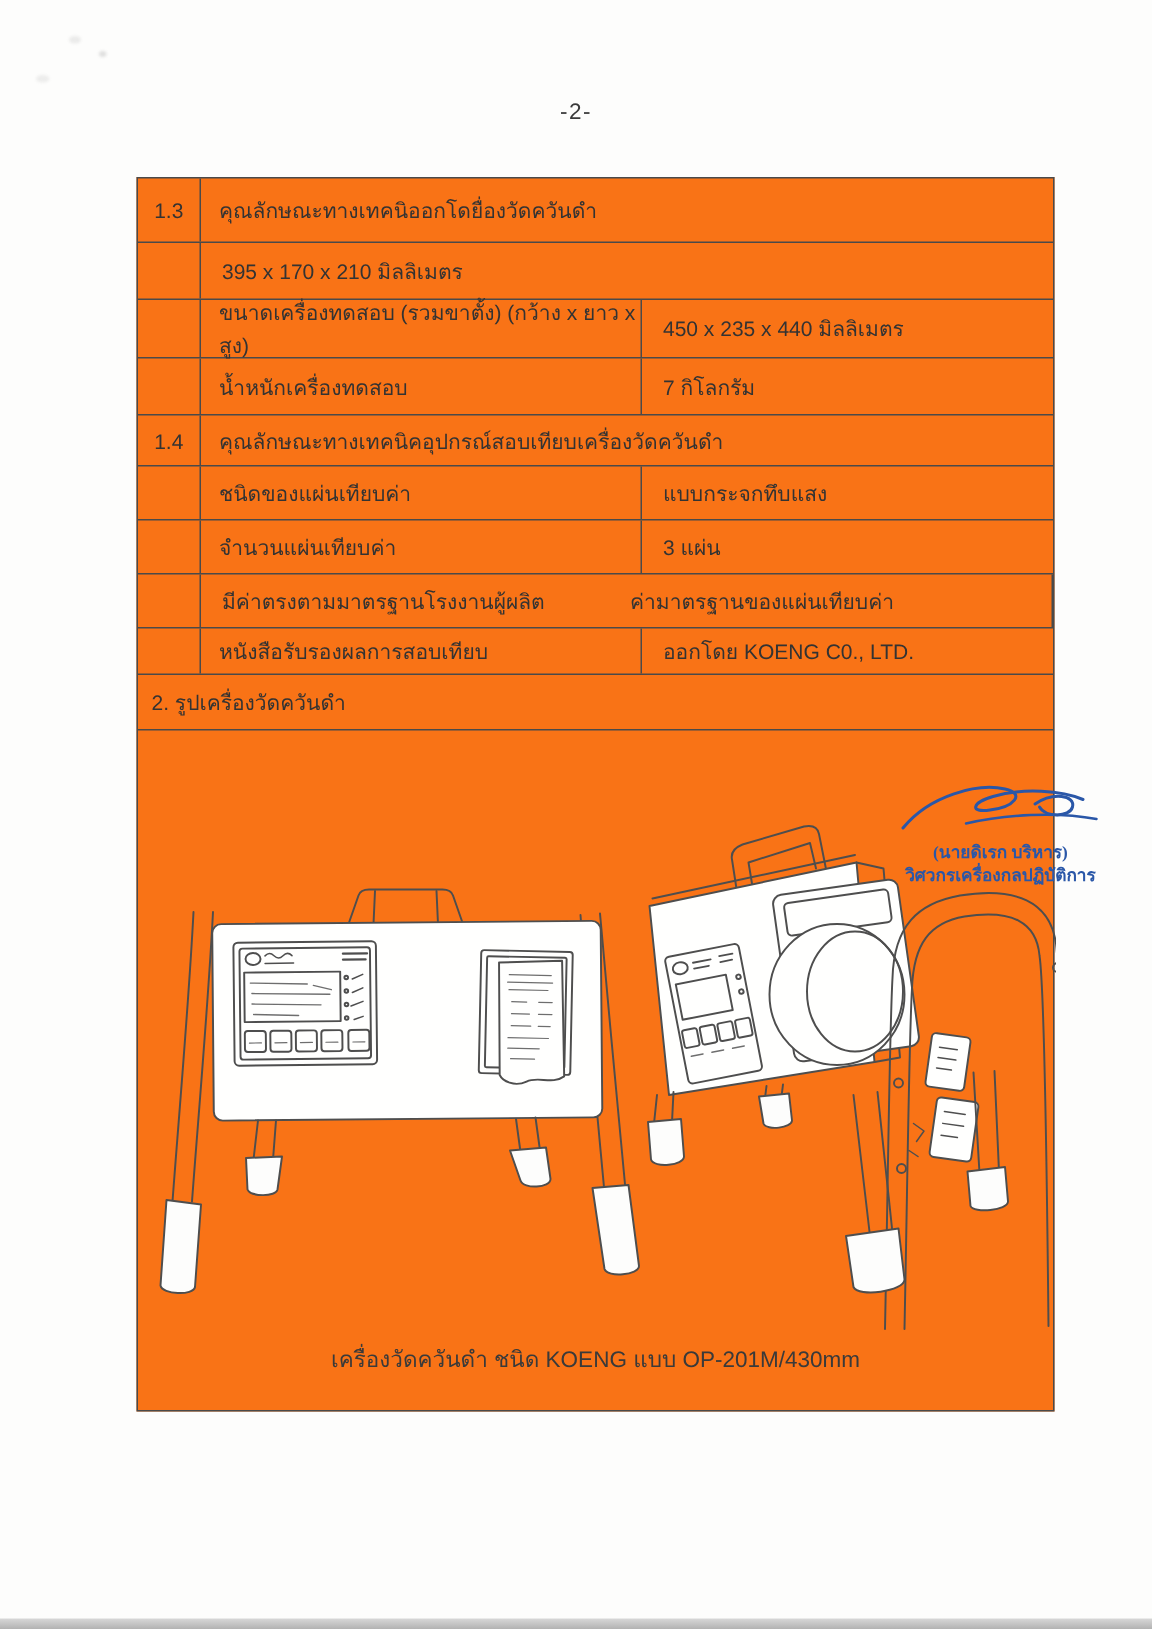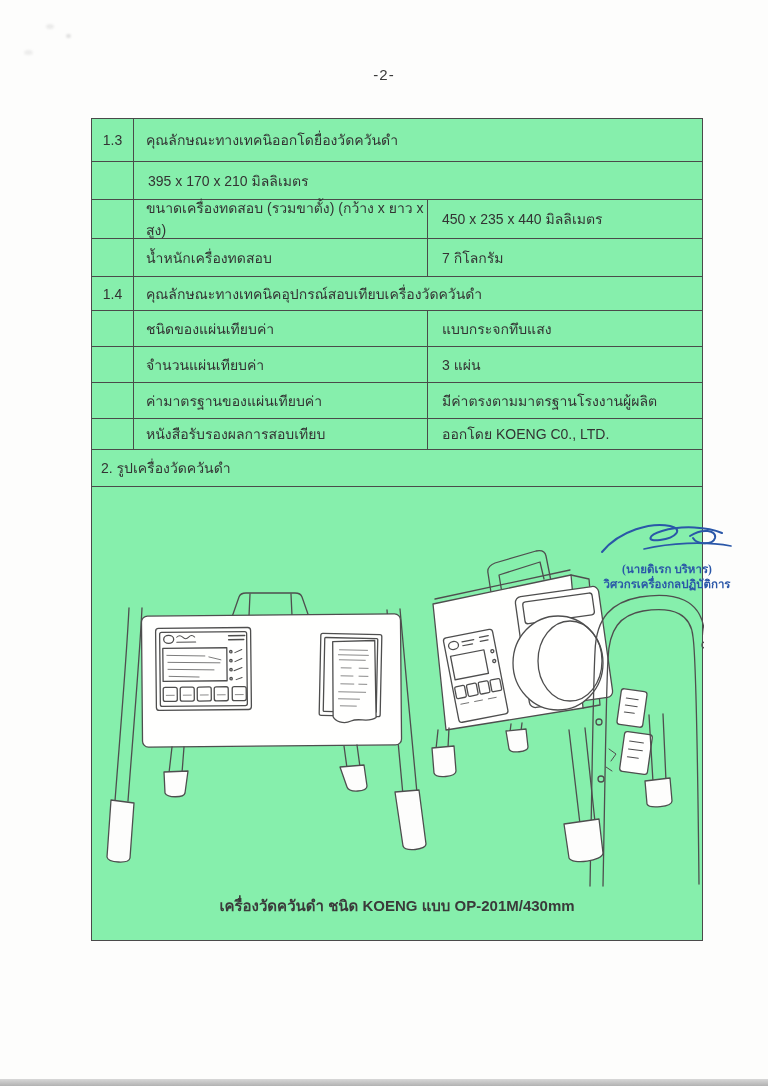--- a/index.html
+++ b/index.html
@@ -13,33 +13,33 @@
     position:absolute;top:66px;left:0;width:768px;text-align:center;
     font-size:15px;color:#3a3a3a;letter-spacing:1px;
   }
   .smudge{position:absolute;background:#9a9a9a;border-radius:50%;filter:blur(1px);}
   .smudge.s1{left:46px;top:24px;width:8px;height:5px;opacity:.18;}
   .smudge.s2{left:66px;top:34px;width:5px;height:4px;opacity:.30;}
   .smudge.s3{left:24px;top:50px;width:9px;height:5px;opacity:.16;}
 
   .doc-table{
     position:absolute;left:91px;top:118px;width:612px;
-    border:1px solid #4a4a4a;background:#86efac;box-sizing:border-box;
+    border:1px solid #4a4a4a;background:#f97316;box-sizing:border-box;
   }
   .row{display:flex;border-top:1px solid #4a4a4a;}
   .row:first-child{border-top:none;}
   .cell{display:flex;align-items:center;box-sizing:border-box;font-size:14px;color:#333;}
   .no{width:42px;justify-content:center;border-right:1px solid #4a4a4a;flex:none;}
   .label{width:294px;padding-left:12px;border-right:1px solid #4a4a4a;flex:none;}
   .value{flex:1;padding-left:14px;}
   .span{flex:1;padding-left:12px;}
   .full{flex:1;padding-left:9px;}
   .h42{height:42px}.h38{height:38px}.h37{height:37px}.h35{height:35px}
   .h33{height:33px}.h30{height:30px}.h36{height:36px}
-  .figure{height:453px;position:relative;display:block;font-weight:bold;}
+  .figure{height:453px;position:relative;display:block;}
   .figure svg.sketch{position:absolute;left:0;top:0;}
   .figure-caption{
     position:absolute;left:0;right:0;bottom:22px;text-align:center;
     font-size:15px;color:#3a3a3a;
   }
   .signature{position:absolute;left:582px;top:518px;width:170px;pointer-events:none;font-family:Liberation Serif, serif;}
   .sig-ink{display:block;margin-left:8px;}
   .sig-name,.sig-title{
     text-align:center;font-weight:bold;font-size:11.5px;line-height:15px;
     color:#2a57a8;white-space:nowrap;
@@ -89,22 +89,22 @@
     <div class="cell label">ชนิดของแผ่นเทียบค่า</div>
     <div class="cell value">แบบกระจกทึบแสง</div>
   </div>
   <div class="row h35">
     <div class="cell no"></div>
     <div class="cell label">จำนวนแผ่นเทียบค่า</div>
     <div class="cell value">3 แผ่น</div>
   </div>
   <div class="row h35">
     <div class="cell no"></div>
+    <div class="cell value">มีค่าตรงตามมาตรฐานโรงงานผู้ผลิต</div>
     <div class="cell label">ค่ามาตรฐานของแผ่นเทียบค่า</div>
-    <div class="cell value">มีค่าตรงตามมาตรฐานโรงงานผู้ผลิต</div>
   </div>
   <div class="row h30">
     <div class="cell no"></div>
     <div class="cell label">หนังสือรับรองผลการสอบเทียบ</div>
     <div class="cell value">ออกโดย KOENG C0., LTD.</div>
   </div>
 
   <div class="row h36">
     <div class="cell full">2. รูปเครื่องวัดควันดำ</div>
   </div>

